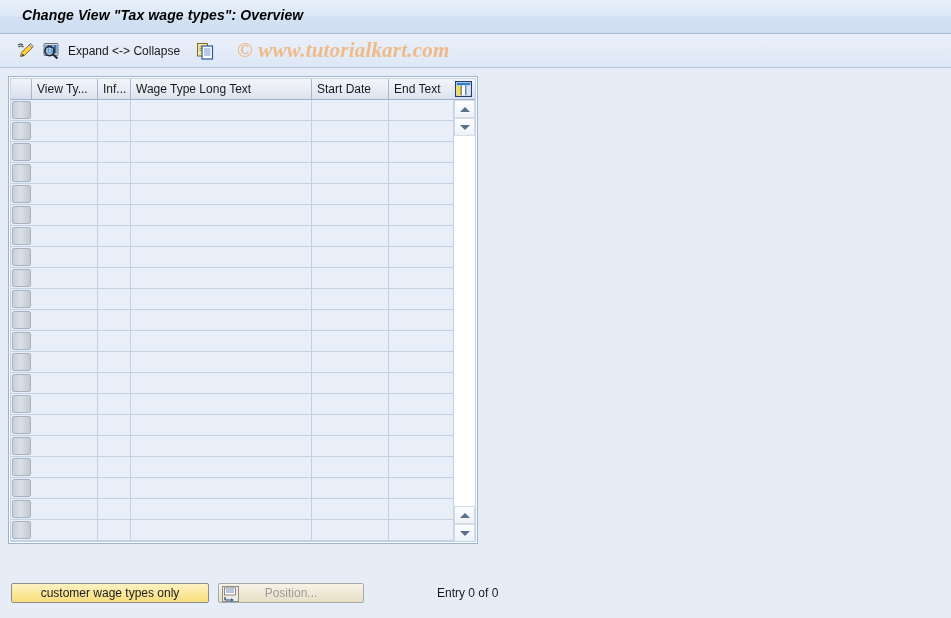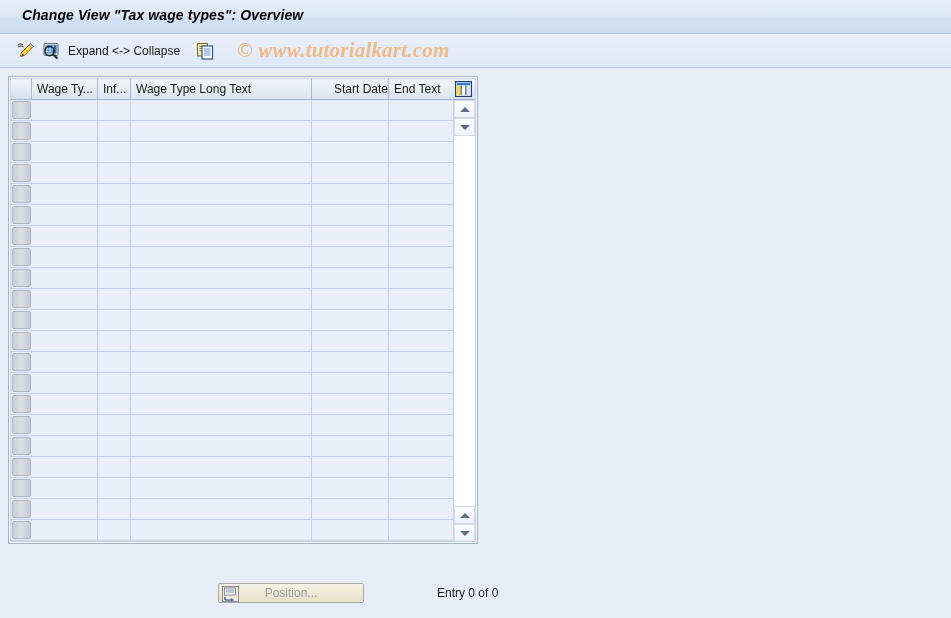--- a/index.html
+++ b/index.html
@@ -344,24 +344,24 @@
 
   </div>
 
   <div class="watermark">© www.tutorialkart.com</div>
 
   <div class="grid-wrap">
     <div class="grid-inner">
 
       <div class="hdr">
         <div class="hdr-corner"></div>
-        <div class="hdr-cell" style="left:21px; width:66px;">Wage Ty...</div>
+        <div class="hdr-cell" style="left:21px; width:66px;">View Ty...</div>
         <div class="hdr-cell" style="left:87px; width:33px;">Inf...</div>
         <div class="hdr-cell" style="left:120px; width:181px;">Wage Type Long Text</div>
-        <div class="hdr-cell" style="left:301px; width:77px;text-align:right;">Start Date</div>
+        <div class="hdr-cell" style="left:301px; width:77px;">Start Date</div>
         <div class="hdr-cell" style="left:378px; width:65px;">End Text</div>
 
         <div class="hdr-config">
           <svg width="17" height="16" viewBox="0 0 17 16">
             <rect x="0.5" y="0.5" width="16" height="15" fill="#ffffff" stroke="#1f3f73" stroke-width="1.4"></rect>
             <rect x="1.8" y="1.8" width="13.4" height="2.6" fill="#2f7fd0"></rect>
             <rect x="1.8" y="4.6" width="4.2" height="9.6" fill="#f7d94a"></rect>
             <rect x="6.4" y="4.6" width="4.2" height="9.6" fill="#ffffff"></rect>
             <rect x="11" y="4.6" width="4.2" height="9.6" fill="#d8e4f2"></rect>
             <line x1="6.2" y1="4.6" x2="6.2" y2="14.2" stroke="#1f3f73" stroke-width="0.9"></line>
@@ -552,20 +552,21 @@
           <span class="tri tri-up"></span>
         </div>
         <div class="vbtn" style="top:424px;">
           <span class="tri tri-dn"></span>
         </div>
       </div>
 
     </div>
   </div>
 
+  <div class="footer-btn-yellow">customer wage types only</div>
 
   <div class="footer-btn-pos">
     <svg width="17" height="16" viewBox="0 0 17 16">
       <rect x="0.5" y="0.5" width="16" height="15" fill="#f0ece0" stroke="#8d8d8d" stroke-width="1"></rect>
       <rect x="2.5" y="2" width="11" height="7" fill="#ffffff" stroke="#6e6e78" stroke-width="0.8"></rect>
       <g stroke="#4a6fa5" stroke-width="0.8">
         <line x1="4" y1="4" x2="12" y2="4"></line>
         <line x1="4" y1="6" x2="12" y2="6"></line>
       </g>
       <path d="M3 11 l0 3 M3 14 l6 0" stroke="#1f3f73" stroke-width="1.2" fill="none"></path>

